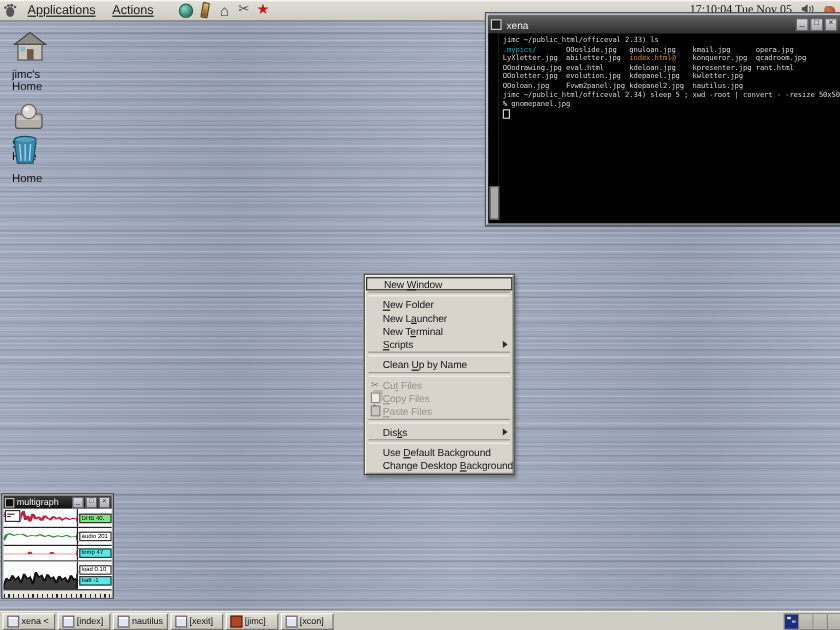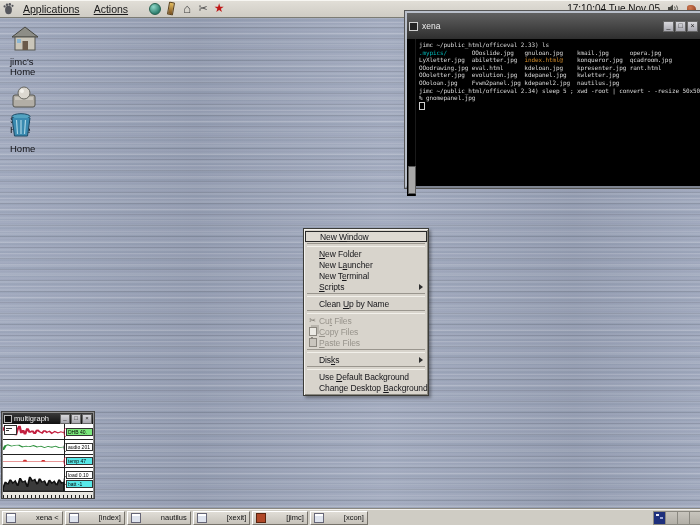--- a/index.html
+++ b/index.html
@@ -19,30 +19,30 @@
     display:flex;align-items:center;font-size:10.5px;color:#1a1a1a;z-index:5;}
   .foot-wrap{width:16px;display:flex;justify-content:center;}
   .pmenu{padding:0 7px;cursor:default;text-decoration:underline;}
   .launchers{display:flex;align-items:center;gap:4px;margin-left:14px;}
   .pl{display:inline-flex;align-items:center;justify-content:center;width:12px;height:13px;line-height:13px;}
   .globe-icon{width:10px;height:10px;border-radius:50%;background:radial-gradient(circle at 35% 30%, #8fd8c8, #2e7f6f 70%);border:1px solid #25604f;}
   .pencil-icon{width:4px;height:11px;background:linear-gradient(#e8c060,#7a5020);transform:rotate(10deg);border-radius:1px;border:1px solid #5a4018;}
   .home-glyph-icon{color:#3a3a3a;font-size:13px;}
   .tools-icon{color:#4a4a4a;font-size:11px;}
   .star-icon{color:#c01818;font-size:12px;}
-  .panel-right{margin-left:auto;display:flex;align-items:center;gap:8px;padding-right:4px;}
+  .panel-right{margin-left:auto;display:flex;align-items:center;gap:8px;padding-right:4px;font-family:Liberation Serif, serif;}
   .clock{font-size:10px;color:#111;}
   .applet-red-icon{width:9px;height:8px;border-radius:40% 60% 55% 45%;background:radial-gradient(circle at 35% 35%, #d07850,#8a3a1a);}
   
   .dicon{position:absolute;width:52px;text-align:left;cursor:default;}
   .dicon .lbl{font-size:9.5px;line-height:9.5px;color:#101014;margin-top:2px;}
   
   .xterm{position:absolute;left:405px;top:11px;width:293px;height:173px;z-index:6;
     background:#000;border:2px solid #b9bfca;border-right-color:#7e8490;border-bottom-color:#7e8490;box-shadow:0 0 0 1px #555;}
-  .tbar{height:26px;background:linear-gradient(#606060,#2e2e2e);display:flex;align-items:center;padding:0 2px;}
+  .tbar{height:15px;background:linear-gradient(#606060,#2e2e2e);display:flex;align-items:center;padding:0 2px;}
   .tbar .ticon{width:7px;height:7px;background:#222;border:1px solid #cfcfcf;margin-right:4px;}
   .tbar .ttxt{color:#eee;font-size:8.5px;flex:1;}
   .wbtn{width:9px;height:9px;margin-left:1px;background:linear-gradient(#d8d8dc,#a8a8b0);border:1px solid #666;
     color:#222;font-size:7px;line-height:7px;text-align:center;}
   .xbody{position:relative;height:157px;display:flex;}
   .xscroll{width:8px;background:#000;position:relative;border-right:1px solid #1a1a1a;}
   .xthumb{position:absolute;left:1px;bottom:2px;width:6px;height:26px;background:#a8a8a8;border:1px solid #5a5a5a;}
   .xtext{flex:1;margin:0;padding:2px 0 0 3px;font-family:"DejaVu Sans Mono",monospace;
     font-size:6px;line-height:7.6px;letter-spacing:-0.1px;color:#d6d6d6;white-space:pre;overflow:hidden;}
   .seg-dir{color:#00b4b4;}
@@ -76,21 +76,21 @@
   .strip svg{flex:1;height:100%;}
   .labels{width:27px;display:flex;flex-direction:column;justify-content:center;gap:1px;border-left:1px solid #222;padding-left:1px;}
   .glabel{font-size:5px;line-height:6px;padding:0 1px;border:1px solid #333;color:#000;white-space:nowrap;overflow:hidden;}
   .brace{position:absolute;right:27px;top:50%;transform:translateY(-55%);font-size:9px;line-height:8px;}
   .probe-icon{position:absolute;left:1px;top:1px;width:11px;height:8px;background:#fff;border:1px solid #333;
     background-image:linear-gradient(#333,#333),linear-gradient(#333,#333);background-size:6px 1px,3px 1px;background-position:1px 2px,1px 4px;background-repeat:no-repeat;}
   .ticks{height:6px;background:repeating-linear-gradient(90deg,#222 0 1px,transparent 1px 4px) 0 100%/100% 3px no-repeat,#e8e6e0;}
   
   .taskbar{position:absolute;left:0;bottom:0;width:700px;height:15px;background:#cfccc4;
     border-top:1px solid #f4f2ee;box-shadow:0 -1px 0 #8a8880;display:flex;align-items:center;padding:0 2px;z-index:7;}
-  .tbtn{height:12px;min-width:36px;margin-right:2px;display:flex;align-items:center;gap:20px;padding:0 3px;
+  .tbtn{height:12px;min-width:36px;margin-right:2px;display:flex;align-items:center;gap:2px;padding:0 3px;
     background:linear-gradient(#e0ddd6,#c6c2ba);border:1px solid #fff;border-right-color:#76726a;border-bottom-color:#76726a;
     font-size:7.5px;color:#111;white-space:nowrap;text-align:right;}
   .wicon{width:8px;height:8px;border:1px solid #667;background:linear-gradient(#fff 0 2px,#dfe4ee 2px);}
   .wicon.red{background:#b04828;border-color:#5a2410;}
   .pager{margin-left:auto;display:flex;border:1px solid #8a8880;height:12px;}
   .pcell{width:11px;height:12px;background:linear-gradient(#c8c5bd,#b2afa7);border-right:1px solid #8a8880;position:relative;}
   .pcell:last-child{border-right:none;}
   .pcell.active{background:#1d2f7c;}
   .pcell.active::after{content:"";position:absolute;left:2px;top:2px;width:3px;height:2px;background:#e8e8f4;box-shadow:4px 3px 0 #9aa6d8;}
 </style>

